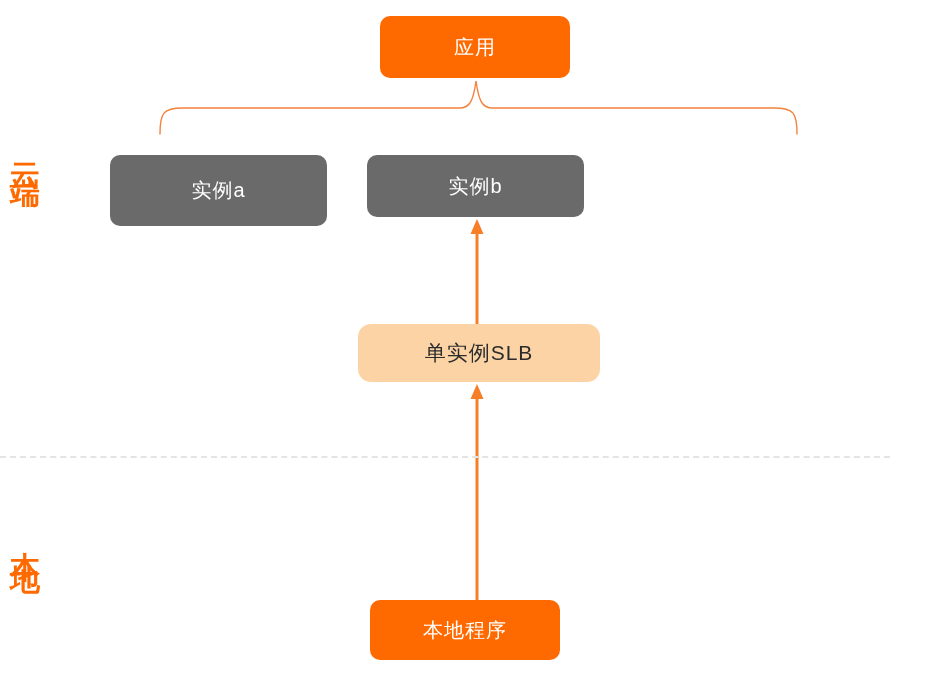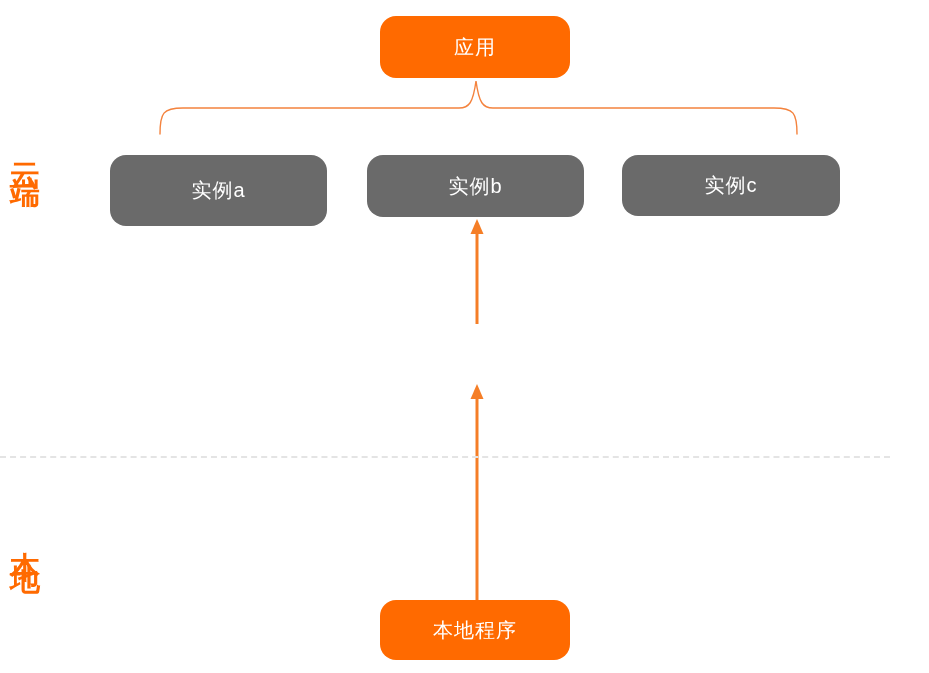--- a/index.html
+++ b/index.html
@@ -1,27 +1,27 @@
 <!DOCTYPE html>
 <html><head>
 <meta charset="utf-8">
 <style>
   html,body{margin:0;padding:0;background:#ffffff;font-family:"Liberation Sans","DejaVu Sans",sans-serif;}
   .canvas{position:relative;width:929px;height:673px;background:#ffffff;overflow:hidden;}
   .overlay{position:absolute;left:0;top:0;width:929px;height:673px;pointer-events:none;}
   .node{position:absolute;display:flex;align-items:center;justify-content:center;
-        border-radius:16px;color:#ffffff;font-size:20px;letter-spacing:1px;}
+        border-radius:10px;color:#ffffff;font-size:20px;letter-spacing:1px;}
   .node-app{left:380px;top:16px;width:190px;height:62px;background:#FF6A00;}
   .node-gray{background:#6A6A6A;}
   .node-ia{left:110px;top:155px;width:217px;height:71px;}
   .node-ib{left:367px;top:155px;width:217px;height:62px;justify-content:center;}
   .node-ic{left:622px;top:155px;width:218px;height:61px;}
   .node-slb{left:358px;top:324px;width:242px;height:58px;background:#FBD3A4;
             color:#2b2b2b;border-radius:13px;font-size:21px;}
-  .node-local{left:380px;top:600px;width:190px;height:60px;background:#FF6A00;}
+  .node-local{left:370px;top:600px;width:190px;height:60px;background:#FF6A00;}
   .zone-label{position:absolute;color:#FF6A00;font-weight:bold;font-size:30px;
               writing-mode:vertical-rl;text-orientation:upright;letter-spacing:12px;line-height:34px;}
   .zone-cloud{left:8px;top:140px;}
   .zone-local{left:8px;top:527px;}
   .divider{position:absolute;left:0;top:456px;width:890px;height:0;
            border-top:2px dashed #E4E4E4;}
 </style>
 </head>
 <body>
 
@@ -53,22 +53,22 @@
   <div class="node node-app">
     <span>应用</span>
   </div>
 
   <div class="node node-gray node-ia">
     <span>实例a</span>
   </div>
   <div class="node node-gray node-ib">
     <span>实例b</span>
   </div>
-  <div class="node node-gray node-ic">
-    <span>实例c</span>
+
+  <div class="node node-slb">
+    <span>单实例SLB</span>
   </div>
-
 
   <div class="node node-local">
     <span>本地程序</span>
   </div>
 
 </div>
 
 </body></html>

